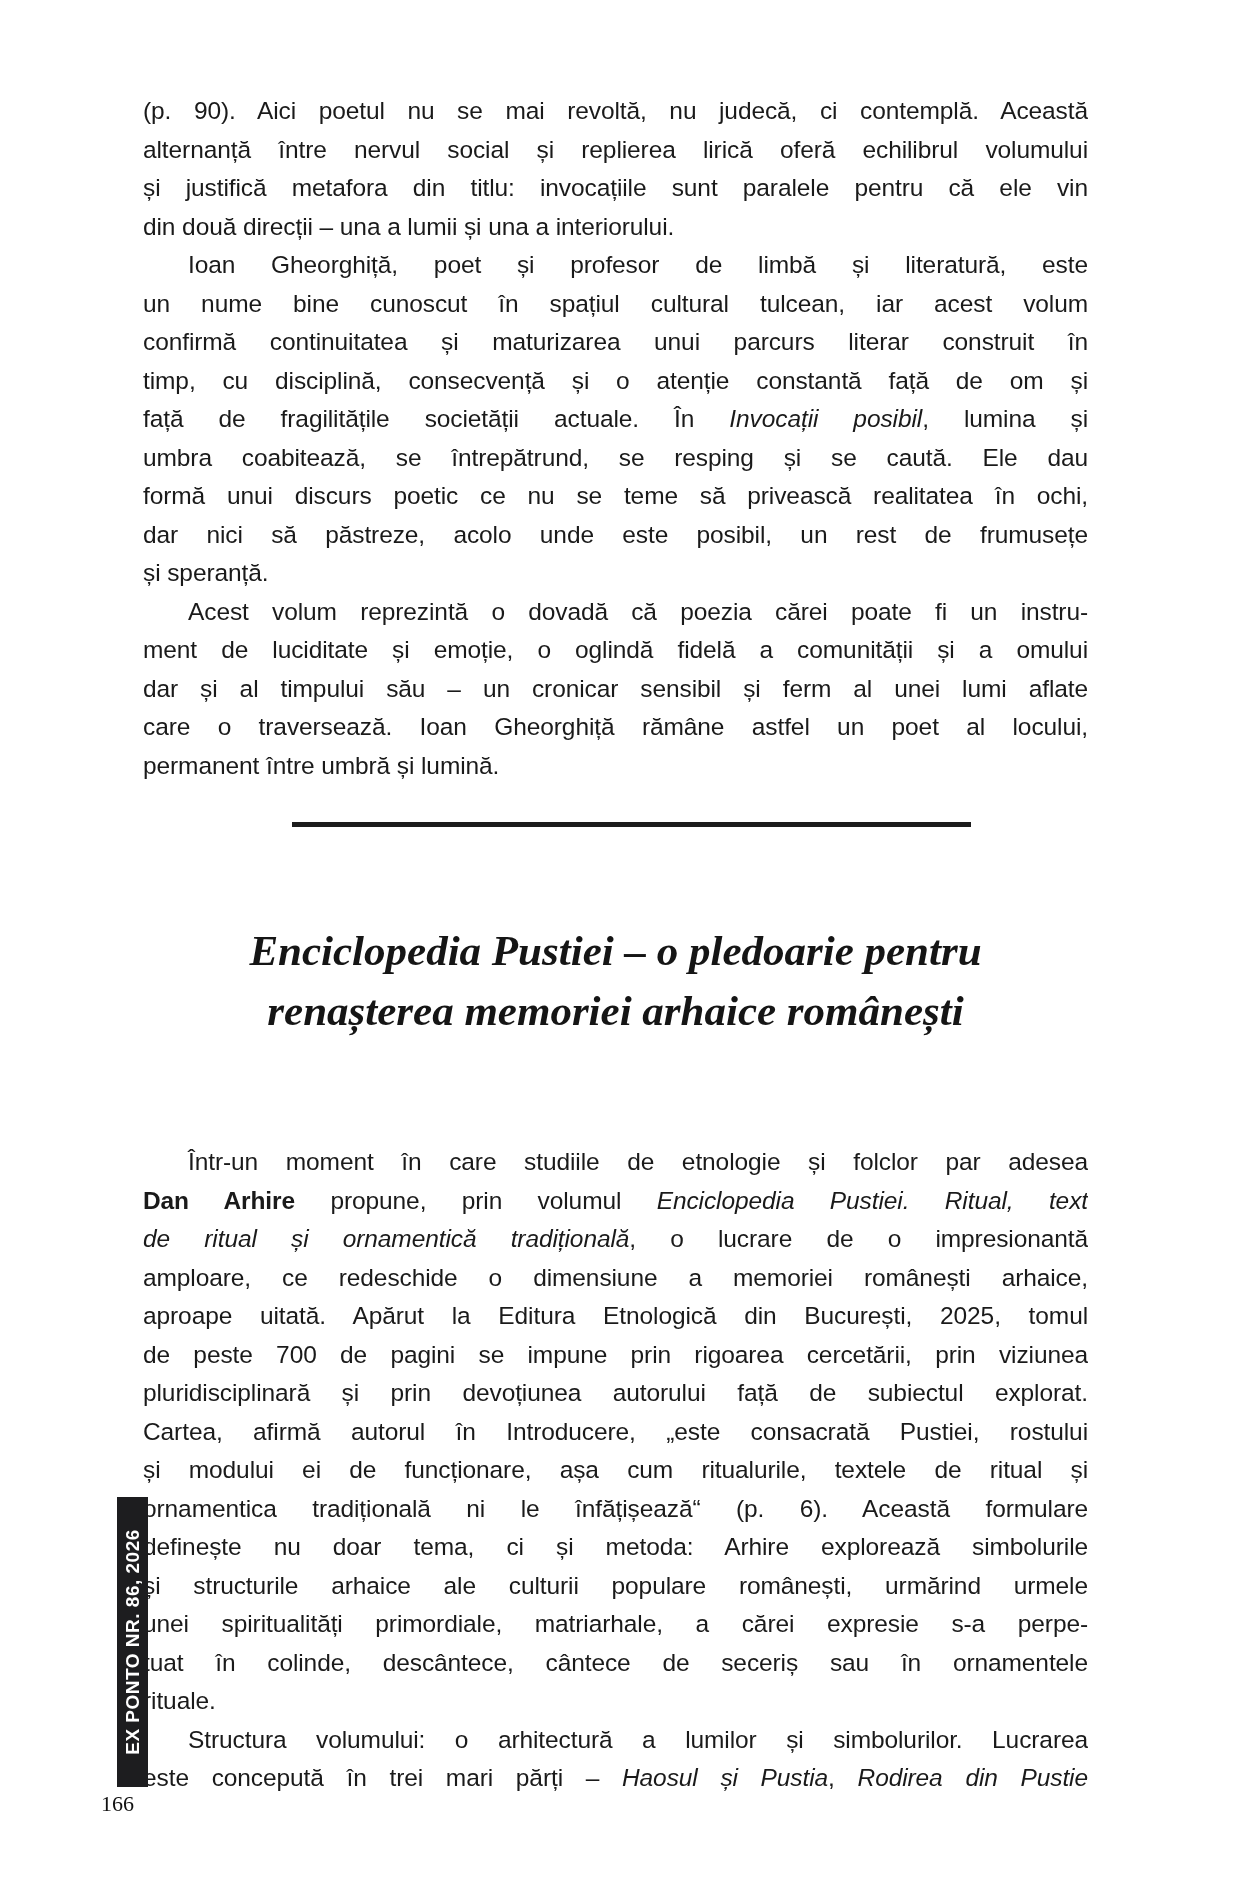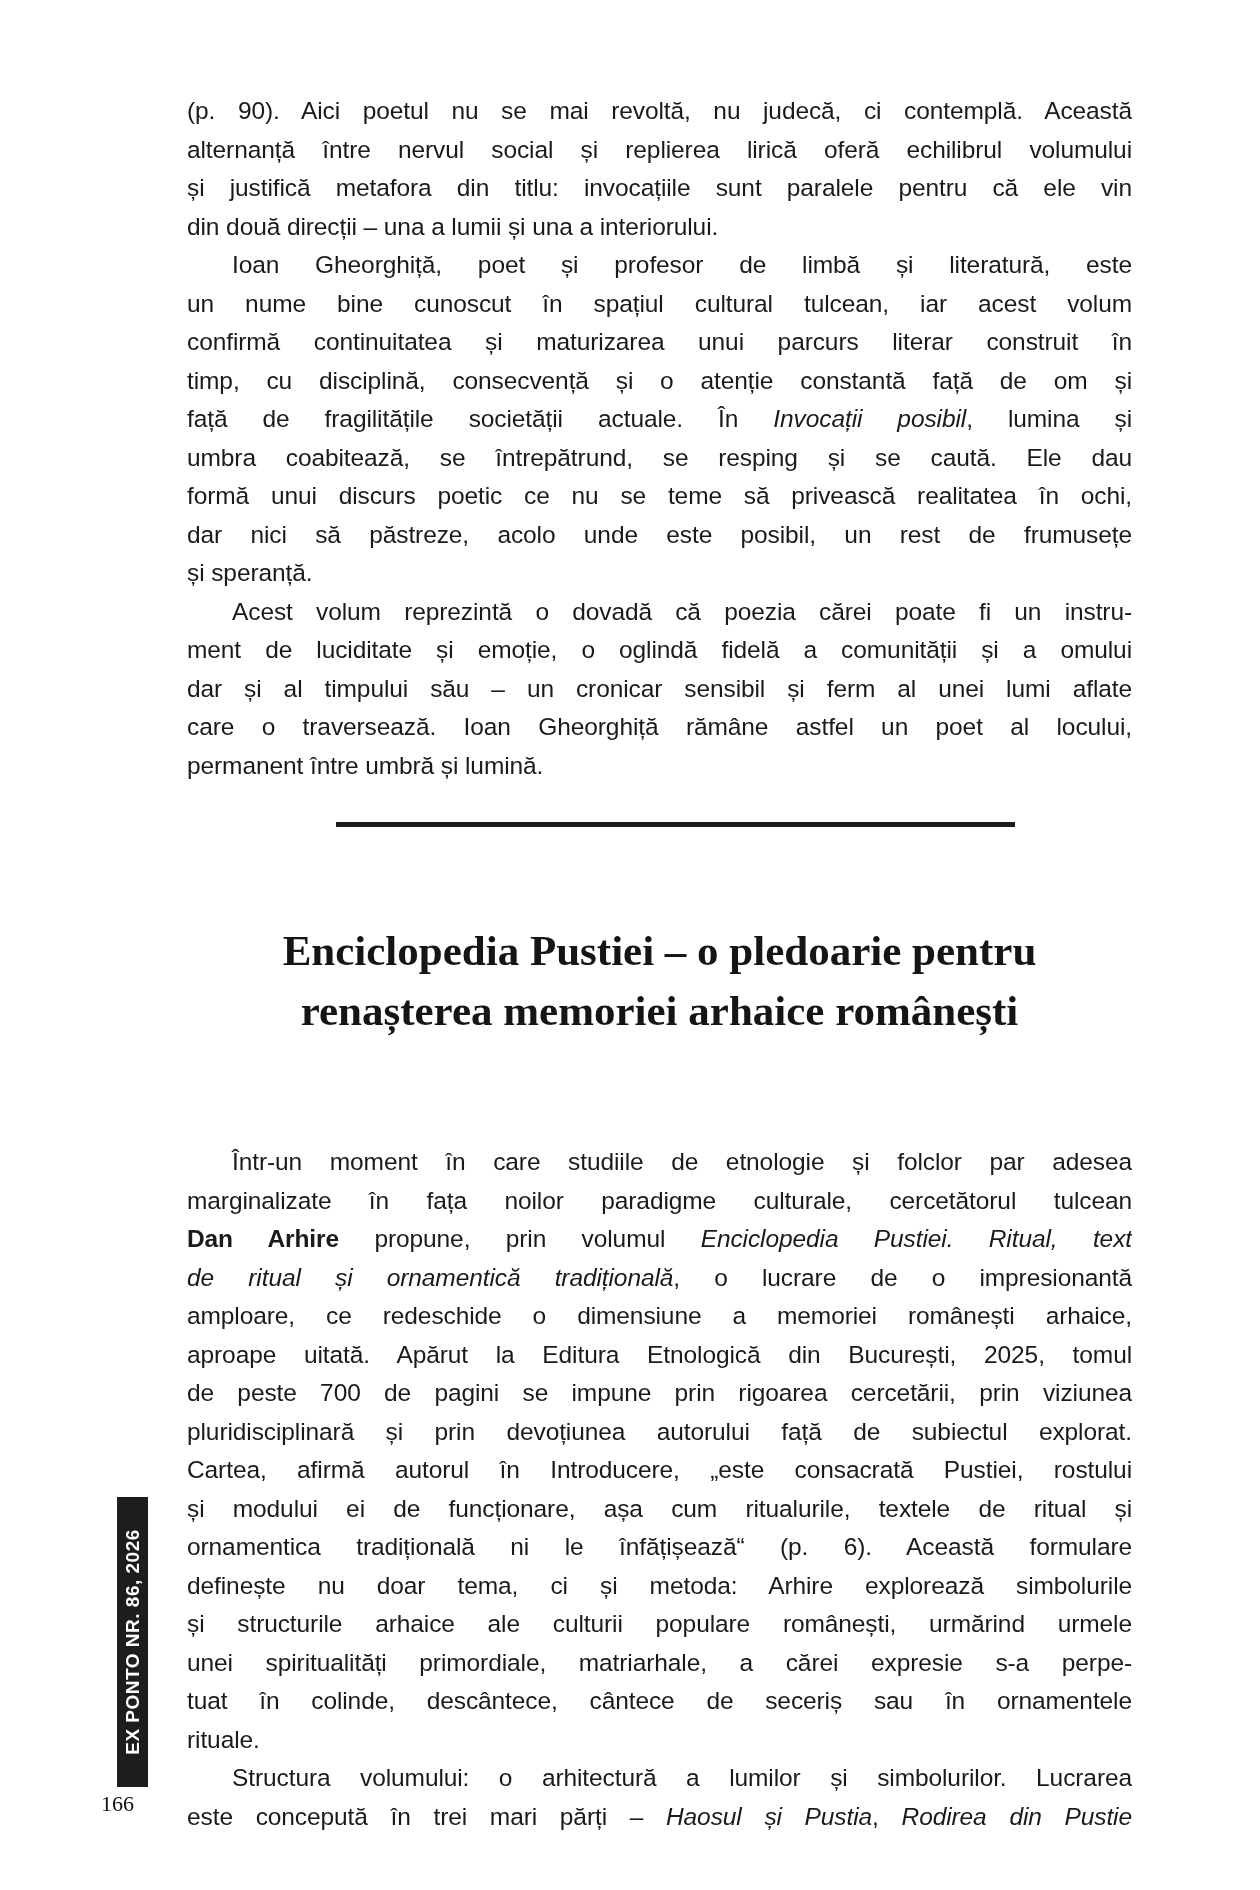--- a/index.html
+++ b/index.html
@@ -12,21 +12,21 @@
   .page {
     position: relative;
     width: 1260px; height: 1890px;
     background: #ffffff;
     font-family: "Liberation Sans", "DejaVu Sans", sans-serif;
     color: #1a1a1a;
   }
   .column {
     position: absolute;
     left: 143px; top: 0;
-    width: 945px; height: 1890px; margin-left: 44px;
+    width: 945px; height: 1890px;
   }
   .text-section { position: absolute; left: 0; width: 100%; }
   #section-1 { top: 92px; }
   #section-2 { top: 1143px; }
   .para { margin: 0; }
   .line {
     height: 38.5px;
     line-height: 38.5px;
     font-size: 24.5px;
     letter-spacing: -0.1px;
@@ -49,20 +49,21 @@
     position: absolute;
     left: 0; top: 921px;
     width: 100%;
     margin: 0;
     text-align: center;
     font-family: "Liberation Serif", "DejaVu Serif", serif;
     font-weight: bold;
     font-size: 43px;
     line-height: 60px;
     color: #151515;
+    font-style: italic;
   }
   .article-title .title-line { display: block; }
   .spine {
     position: absolute;
     left: 117px; top: 1497px;
     width: 31px; height: 290px;
     background: #1d1d1f;
   }
   .spine-text {
     position: absolute;
@@ -122,21 +123,20 @@
     <div class="divider"></div>
 
     <h1 class="article-title">
       <span class="title-line">Enciclopedia Pustiei – o pledoarie pentru</span>
       <span class="title-line">renașterea memoriei arhaice românești</span>
     </h1>
 
     <section id="section-2" class="text-section">
         <div class="para">
           <div class="line indent"><span>Într-un moment în care studiile de etnologie și folclor par adesea</span></div>
-          <div class="line"><span>marginalizate în fața noilor paradigme culturale, cercetătorul tulcean</span></div>
           <div class="line"><span class="b">Dan Arhire</span><span> propune, prin volumul </span><span class="i">Enciclopedia Pustiei. Ritual, text</span></div>
           <div class="line"><span class="i">de ritual și ornamentică tradițională</span><span>, o lucrare de o impresionantă</span></div>
           <div class="line"><span>amploare, ce redeschide o dimensiune a memoriei românești arhaice,</span></div>
           <div class="line"><span>aproape uitată. Apărut la Editura Etnologică din București, 2025, tomul</span></div>
           <div class="line"><span>de peste 700 de pagini se impune prin rigoarea cercetării, prin viziunea</span></div>
           <div class="line"><span>pluridisciplinară și prin devoțiunea autorului față de subiectul explorat.</span></div>
           <div class="line"><span>Cartea, afirmă autorul în Introducere, „este consacrată Pustiei, rostului</span></div>
           <div class="line"><span>și modului ei de funcționare, așa cum ritualurile, textele de ritual și</span></div>
           <div class="line"><span>ornamentica tradițională ni le înfățișează“ (p. 6). Această formulare</span></div>
           <div class="line"><span>definește nu doar tema, ci și metoda: Arhire explorează simbolurile</span></div>

